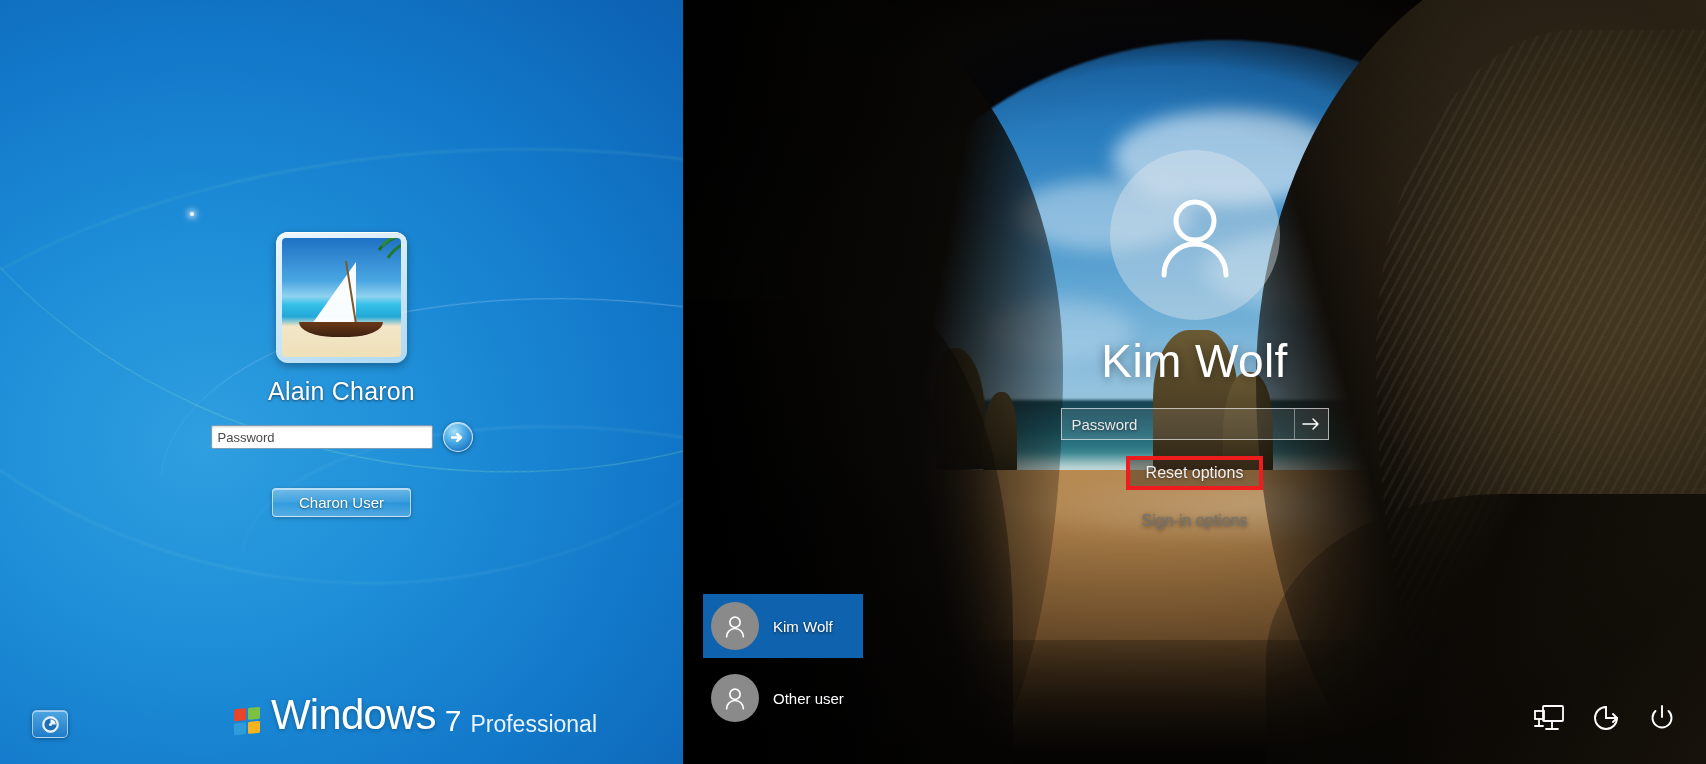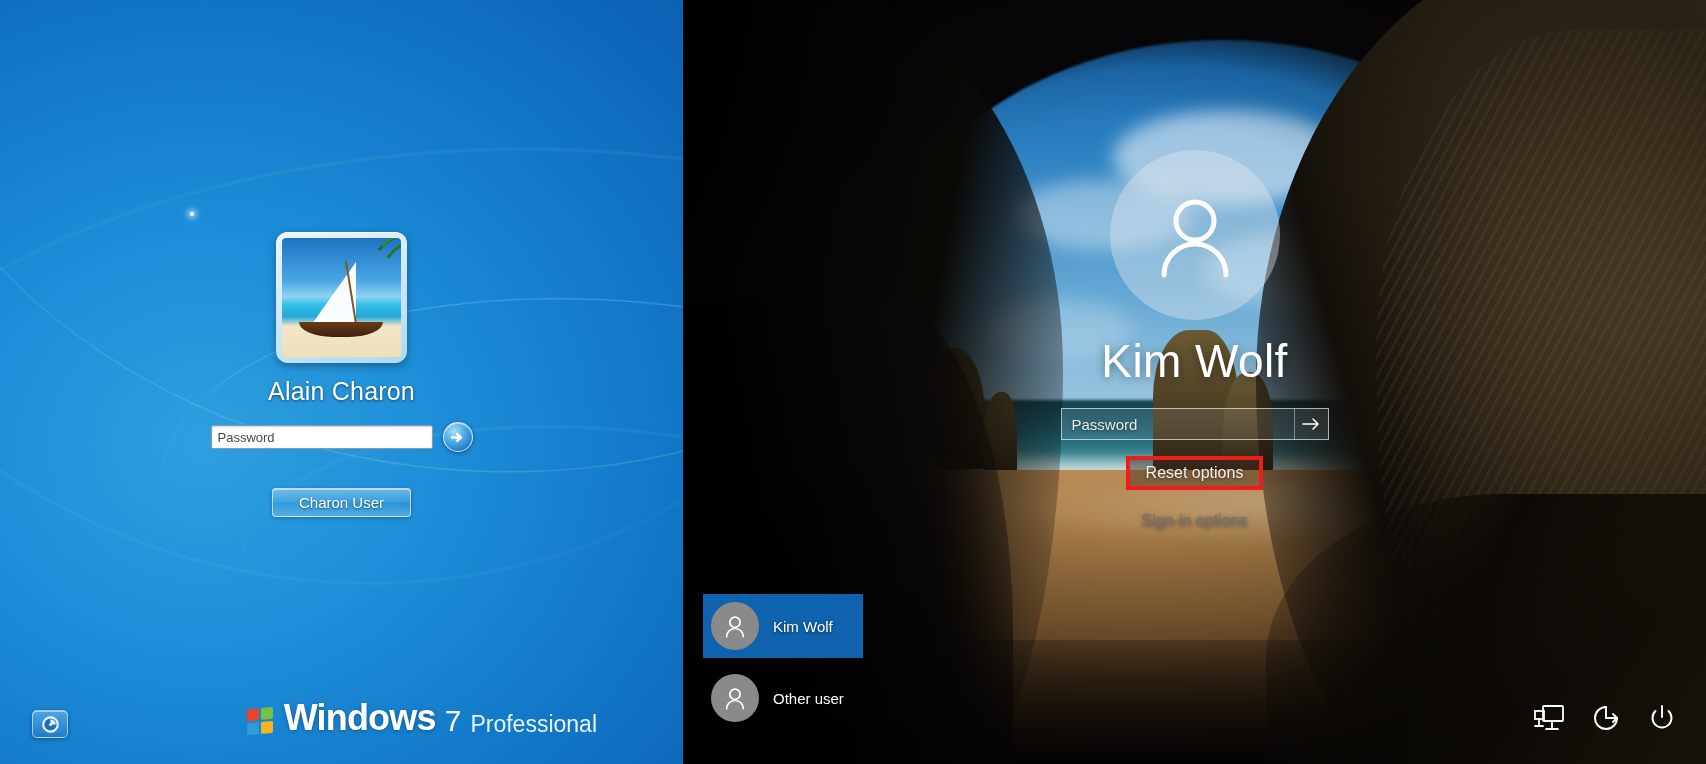--- a/index.html
+++ b/index.html
@@ -175,21 +175,21 @@
     position: absolute; right: 86px; bottom: 28px;
     display: flex; align-items: flex-end; gap: 9px;
   }
   .w7-flag { width: 28px; height: 28px; position: relative; transform: skewY(-6deg); }
   .w7-flag span { position: absolute; width: 12px; height: 12px; border-radius: 1.5px; }
   .w7-flag .q1 { left: 0; top: 0; background: #e8442a; }
   .w7-flag .q2 { left: 14px; top: 0; background: #7ac043; }
   .w7-flag .q3 { left: 0; top: 14px; background: #2f9bd8; }
   .w7-flag .q4 { left: 14px; top: 14px; background: #f6b51e; }
   .w7-wordmark {
-    font-size: 36px; font-weight: 700; color: #ffffff;
+    font-size: 42px; font-weight: 400; color: #ffffff;
     letter-spacing: -0.8px; line-height: 1;
     text-shadow: 0 1px 4px rgba(0,0,0,0.3);
   }
   .w7-seven { font-size: 30px; font-weight: 400; color: #fff; line-height: 1; }
   .w7-edition { font-size: 23px; font-weight: 300; color: #eaf4fc; line-height: 1; }
 
   
   .win10 {
     position: relative;
     width: 1023px; height: 764px;

